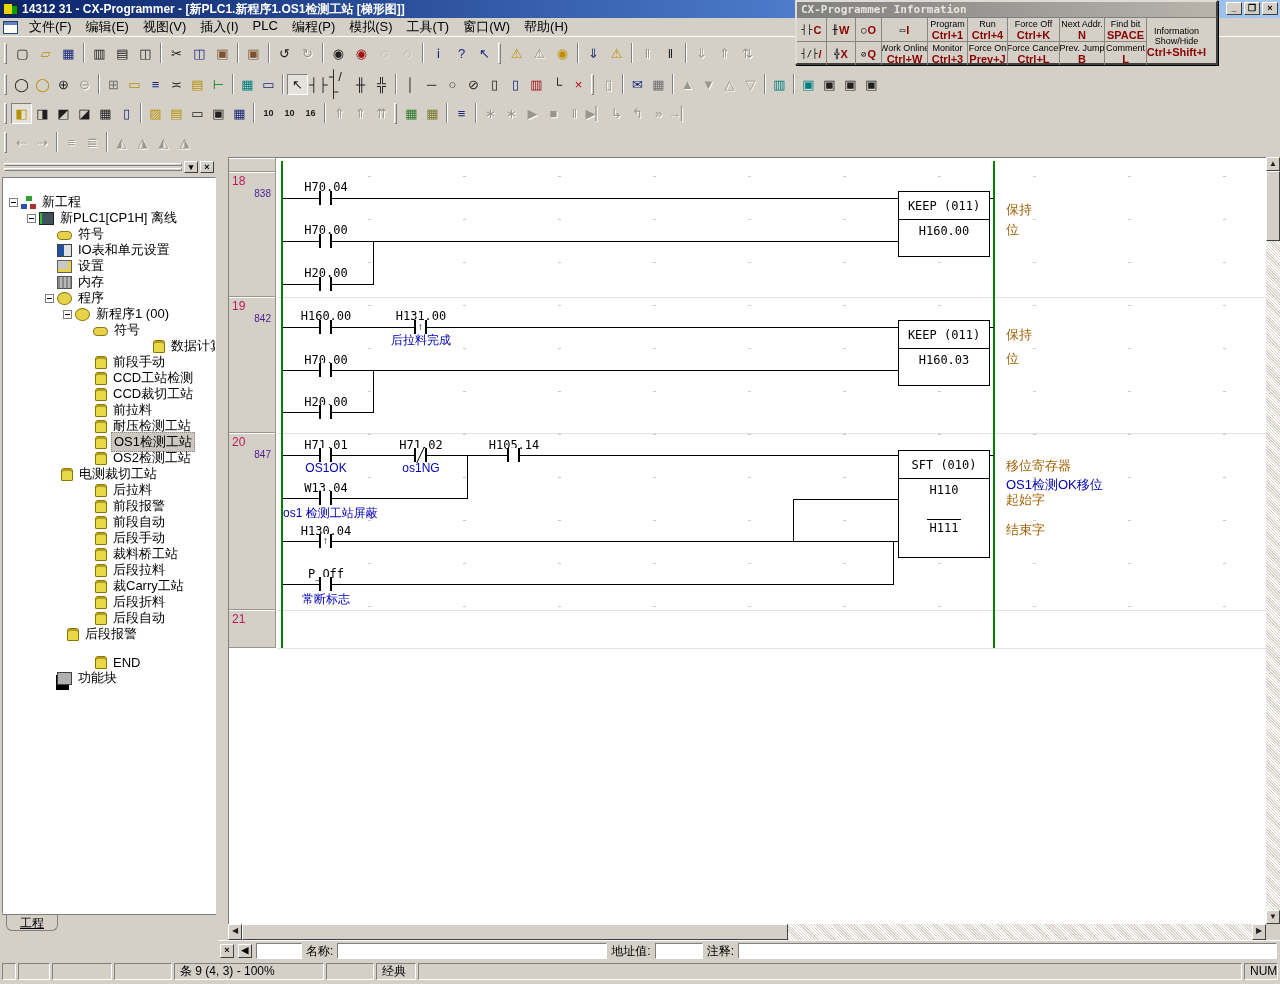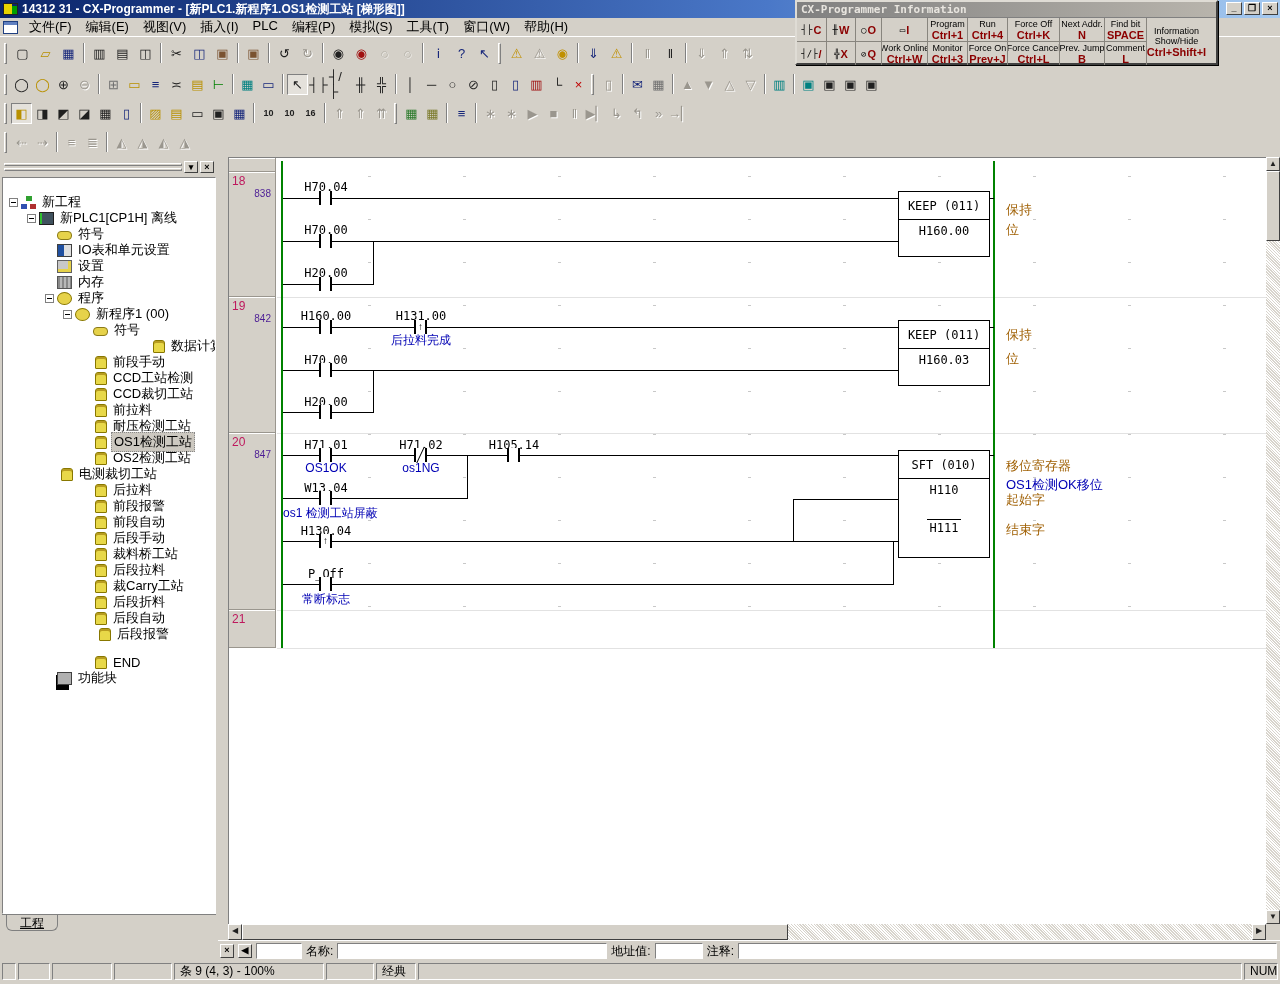--- a/index.html
+++ b/index.html
@@ -630,21 +630,21 @@
         <div class="trow" style="padding-left: 78px;">
           <span class="tspace"></span>
           <span class="ti ti-section"></span>
           <span class="tl">后段折料</span>
         </div>
         <div class="trow" style="padding-left: 78px;">
           <span class="tspace"></span>
           <span class="ti ti-section"></span>
           <span class="tl">后段自动</span>
         </div>
-        <div class="trow" style="padding-left: 82px;">
+        <div class="trow" style="padding-left: 50px;">
           <span class="tspace"></span>
           <span class="ti ti-section"></span>
           <span class="tl">后段报警</span>
         </div>
         <div class="trow" style="padding-left: 78px; margin-top: 12px;">
           <span class="tspace"></span>
           <span class="ti ti-section"></span>
           <span class="tl">END</span>
         </div>
         <div class="trow" style="padding-left: 42px;">

